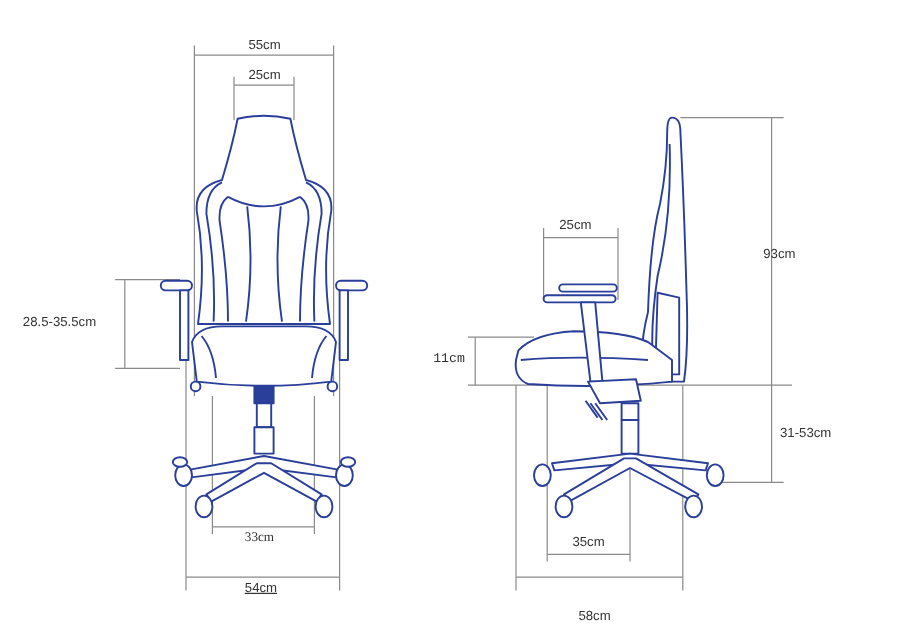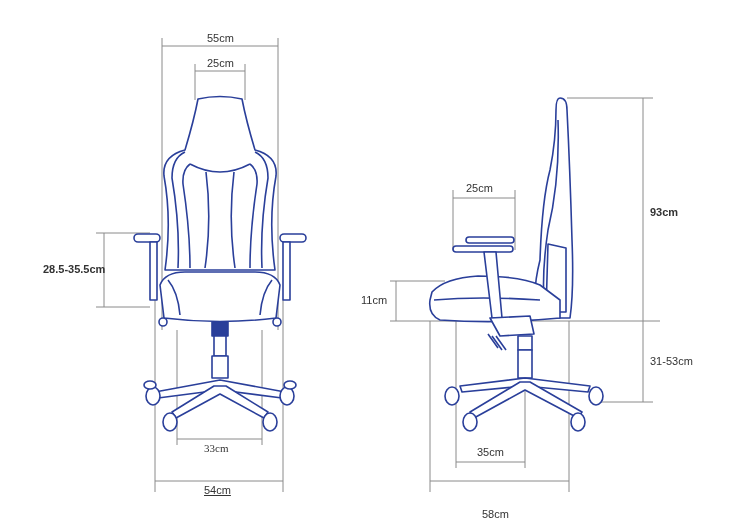--- a/index.html
+++ b/index.html
@@ -119,22 +119,22 @@
 
     <ellipse cx="452" cy="396" rx="7" ry="9"></ellipse>
     <ellipse cx="596" cy="396" rx="7" ry="9"></ellipse>
     <ellipse cx="470" cy="422" rx="7" ry="9"></ellipse>
     <ellipse cx="578" cy="422" rx="7" ry="9"></ellipse>
   </g>
 </svg>
 
 <div class="label" style="left:207px; top:32px;">55cm</div>
 <div class="label" style="left:207px; top:57px;">25cm</div>
-<div class="label" style="left:43px; top:263px;font-weight:bold;">28.5-35.5cm</div>
+<div class="label" style="left:19px; top:263px;">28.5-35.5cm</div>
 <div class="label" style="left:204px; top:442px;font-family:Liberation Serif, serif;">33cm</div>
 <div class="label" style="left:204px; top:484px;text-decoration:underline;">54cm</div>
 
 <div class="label" style="left:466px; top:182px;">25cm</div>
-<div class="label" style="left:361px; top:294px;">11cm</div>
-<div class="label" style="left:650px; top:206px;font-weight:bold;">93cm</div>
+<div class="label" style="left:361px; top:294px;font-family:Liberation Mono, monospace;">11cm</div>
+<div class="label" style="left:636px; top:206px;">93cm</div>
 <div class="label" style="left:650px; top:355px;">31-53cm</div>
 <div class="label" style="left:477px; top:446px;text-align:center;">35cm</div>
 <div class="label" style="left:482px; top:508px;">58cm</div>
 
 </body></html>

